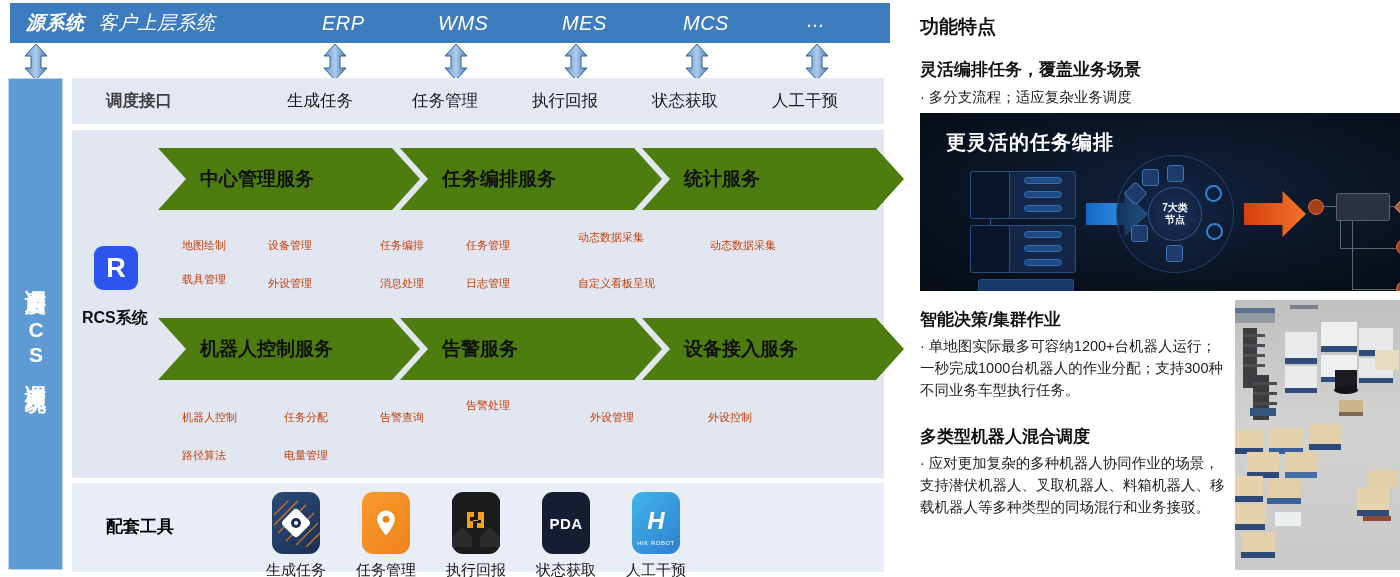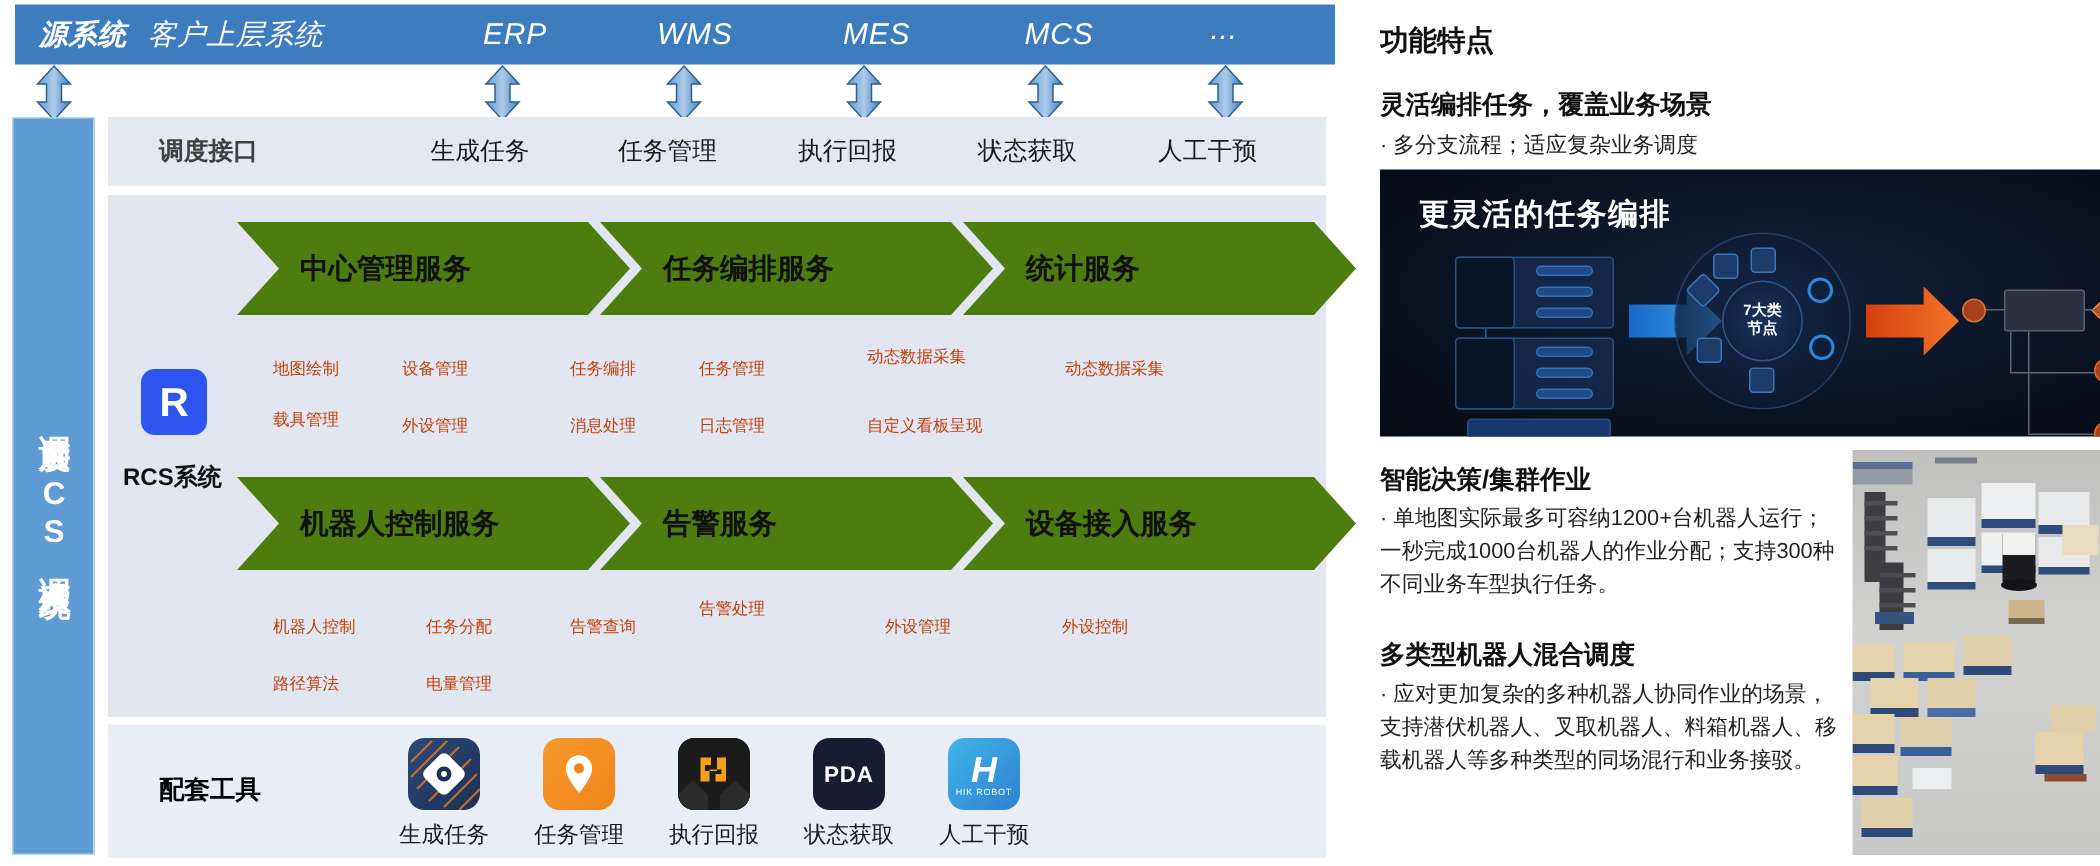--- a/index.html
+++ b/index.html
@@ -104,21 +104,21 @@
     border-top: 1px solid #ffffff;
   }
   .tools-label {
     position: absolute; left: 34px; top: 32px; font-size: 17px; font-weight: bold; color: #000;
   }
   .tool {
     position: absolute; top: 9px; width: 56px;
     display: flex; flex-direction: column; align-items: center;
   }
   .tool-ico {
-    width: 48px; height: 48px; border-radius: 11px;
+    width: 48px; height: 62px; border-radius: 11px;
     display: flex; align-items: center; justify-content: center;
     position: relative; overflow: hidden;
   }
   .tool-cap { margin-top: 7px; font-size: 15px; color: #1a1a1a; white-space: nowrap; }
 
   .ico-scan { background: linear-gradient(135deg,#2b4a78,#1b3055); }
   .ico-loc  { background: linear-gradient(135deg,#f79a2c,#f0831a); }
   .ico-exec { background: #1b1b1b; }
   .ico-pda  { background: #161d33; }
   .ico-hik  { background: linear-gradient(135deg,#3fb6e8,#2f7fd0); }

